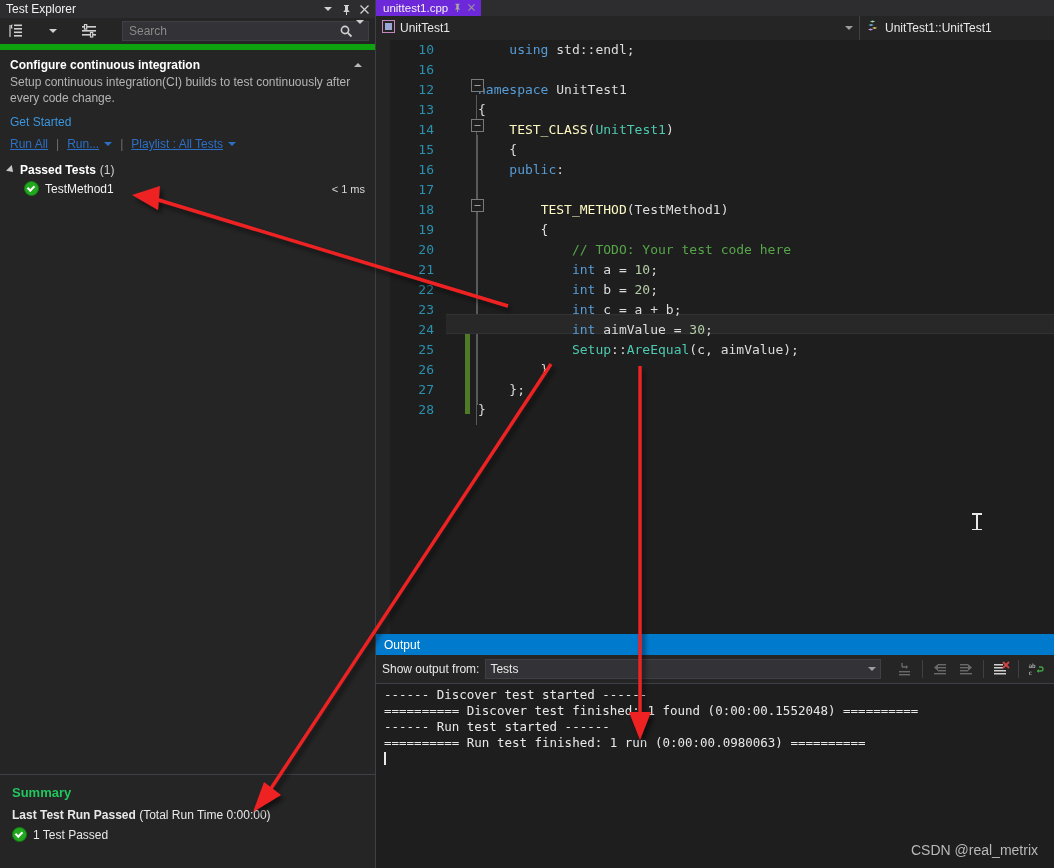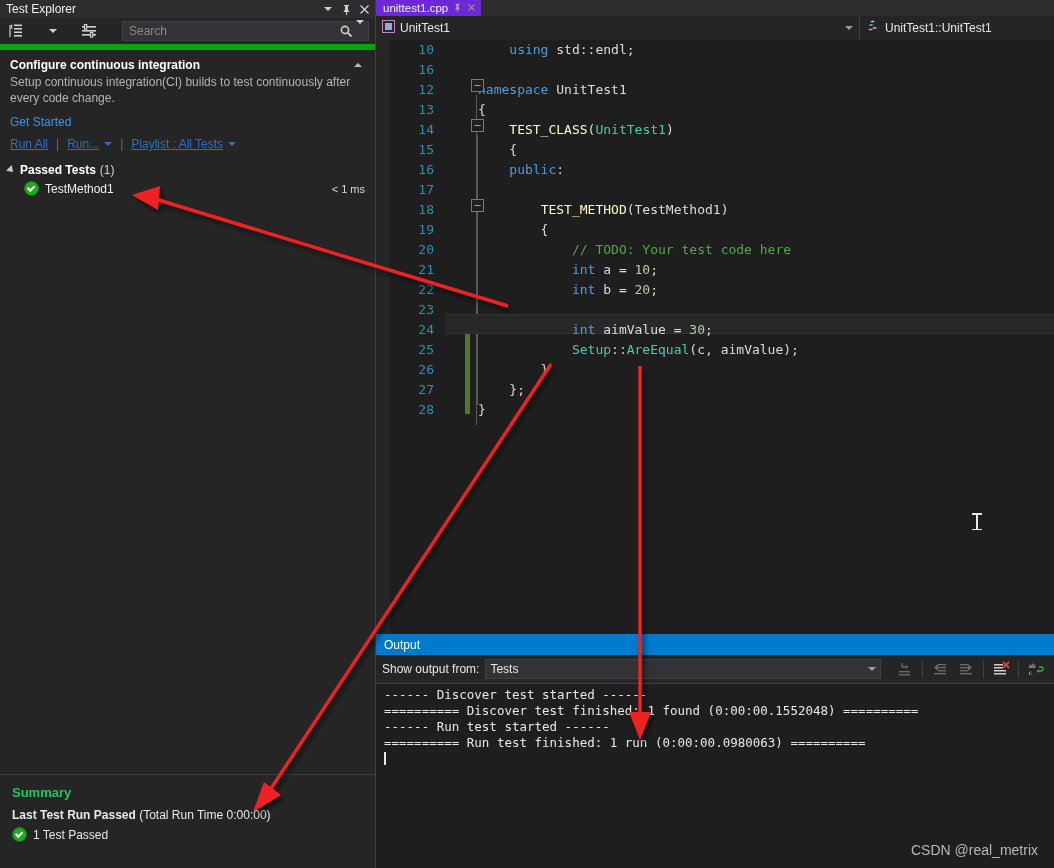--- a/index.html
+++ b/index.html
@@ -352,21 +352,21 @@
           <div class="cl"><span class="lnum">13</span><span class="ctext"><span class="pl">{</span></span></div>
           <div class="cl"><span class="lnum">14</span><span class="ctext"><span class="pl">    </span><span class="mac">TEST_CLASS</span><span class="pl">(</span><span class="typ">UnitTest1</span><span class="pl">)</span></span></div>
           <div class="cl"><span class="lnum">15</span><span class="ctext"><span class="pl">    {</span></span></div>
           <div class="cl"><span class="lnum">16</span><span class="ctext"><span class="pl">    </span><span class="k">public</span><span class="pl">:</span></span></div>
           <div class="cl"><span class="lnum">17</span><span class="ctext"></span></div>
           <div class="cl"><span class="lnum">18</span><span class="ctext"><span class="pl">        </span><span class="mac">TEST_METHOD</span><span class="pl">(</span><span class="pl">TestMethod1</span><span class="pl">)</span></span></div>
           <div class="cl"><span class="lnum">19</span><span class="ctext"><span class="pl">        {</span></span></div>
           <div class="cl"><span class="lnum">20</span><span class="ctext"><span class="pl">            </span><span class="cmt">// TODO: Your test code here</span></span></div>
           <div class="cl"><span class="lnum">21</span><span class="ctext"><span class="pl">            </span><span class="k">int</span><span class="pl"> a = </span><span class="num">10</span><span class="pl">;</span></span></div>
           <div class="cl"><span class="lnum">22</span><span class="ctext"><span class="pl">            </span><span class="k">int</span><span class="pl"> b = </span><span class="num">20</span><span class="pl">;</span></span></div>
-          <div class="cl"><span class="lnum">23</span></div>
+          <div class="cl"><span class="lnum">23</span><span class="ctext"><span class="pl">            </span><span class="k">int</span><span class="pl"> c = a + b;</span></span></div>
           <div class="cl"><span class="lnum">24</span><span class="ctext"><span class="pl">            </span><span class="k">int</span><span class="pl"> aimValue = </span><span class="num">30</span><span class="pl">;</span></span></div>
           <div class="cl"><span class="lnum">25</span><span class="ctext"><span class="pl">            </span><span class="typ">Setup</span><span class="pl">::</span><span class="typ">AreEqual</span><span class="pl">(c, aimValue);</span></span></div>
           <div class="cl"><span class="lnum">26</span><span class="ctext"><span class="pl">        }</span></span></div>
           <div class="cl"><span class="lnum">27</span><span class="ctext"><span class="pl">    };</span></span></div>
           <div class="cl"><span class="lnum">28</span><span class="ctext"><span class="pl">}</span></span></div>
         </div>
 
       <div class="outline-box" style="left:95px;top:39px;">–</div>
       <div class="outline-box" style="left:95px;top:79px;">–</div>
       <div class="outline-box" style="left:95px;top:159px;">–</div>

